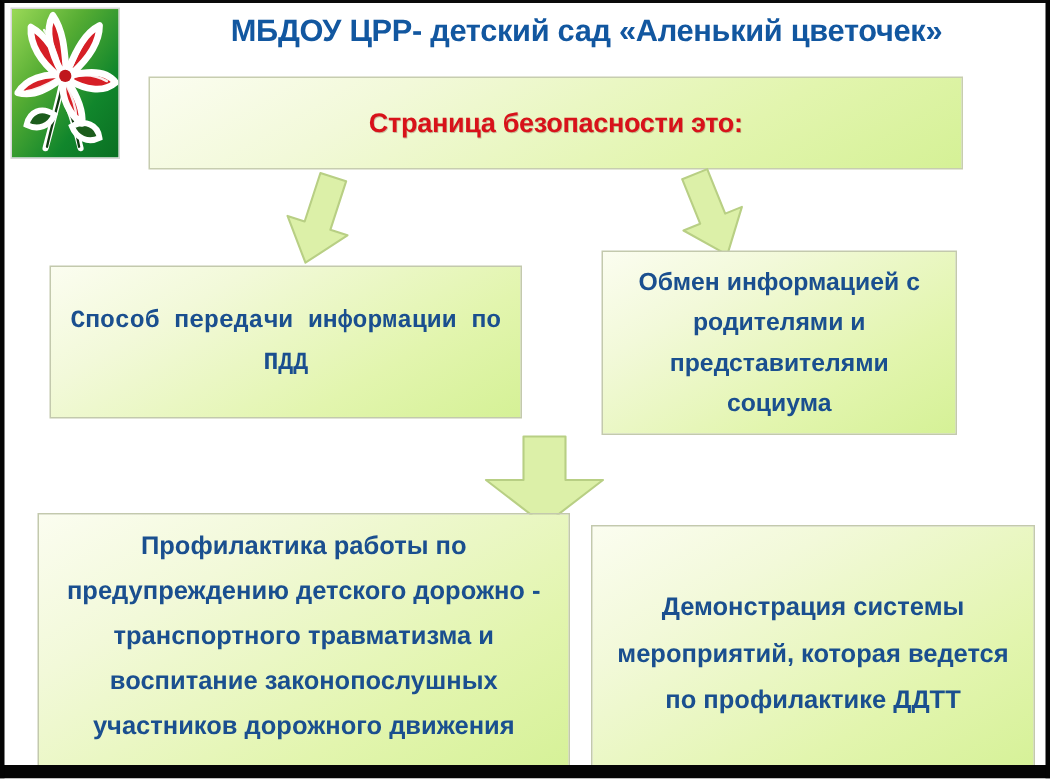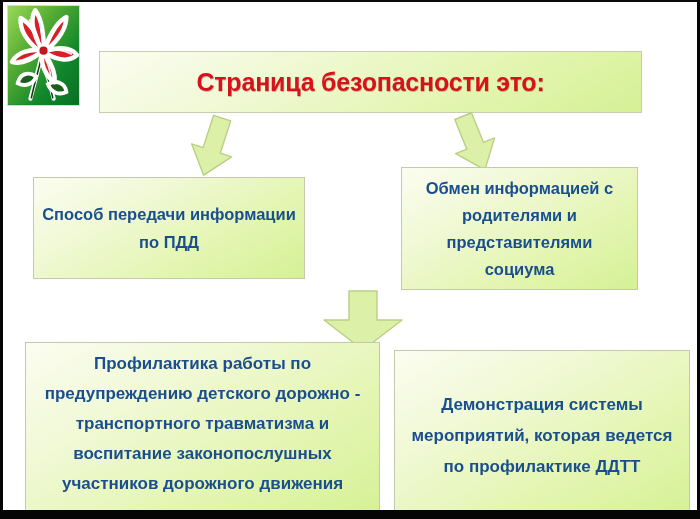--- a/index.html
+++ b/index.html
@@ -69,34 +69,35 @@
   }
   .box .txt { width: 100%; padding: 0 8px; box-sizing: border-box; }
 
   
   .box-top {
     left: 96px;
     top: 49px;
     width: 543px;
     height: 62px;
     color: #d8121a;
-    font-size: 25px;
+    font-size: 18px;
     letter-spacing: -0.2px;
     border-color: #c7cdb0;
     text-shadow: 0.5px 0.5px 0 rgba(90,0,0,0.25);
   }
 
   
   .box-r1-left {
     left: 30px;
     top: 175px;
-    width: 272px;
+    width: 315px;
     height: 102px;
     font-size: 16.5px;
     line-height: 28px;
+    font-family: Liberation Mono, monospace;
   }
   .box-r1-right {
     left: 398px;
     top: 165px;
     width: 237px;
     height: 123px;
     font-size: 16.5px;
     line-height: 27px;
   }
 
@@ -176,20 +177,21 @@
         <path d="M41 39 C45 30, 49 21, 55 15"></path>
         <path d="M42 46 C50 44, 58 45, 65 49"></path>
         <path d="M37 51 C41 59, 44 67, 44 74"></path>
         <path d="M32 47 C25 51, 17 55, 10 56"></path>
       </g>
       <circle cx="36.5" cy="45.5" r="6.4" fill="#ffffff"></circle>
       <circle cx="36.5" cy="45.5" r="4.2" fill="#c0161d"></circle>
     </svg>
   </div>
 
+  <div class="org-title">МБДОУ ЦРР- детский сад «Аленький цветочек»</div>
 
   <div class="box box-top">
     <span class="txt">Страница безопасности это:</span>
   </div>
 
   <div class="arrow arrow-left-down">
     <svg viewBox="0 0 60 64" xmlns="http://www.w3.org/2000/svg" aria-hidden="true">
       <g transform="rotate(18 30 32)">
         <path d="M23 2 L41 2 L41 36 L53 36 L32 62 L11 36 L23 36 Z" fill="#dcf0a8" stroke="#b8cf84" stroke-width="1.4" stroke-linejoin="round"></path>
       </g>

